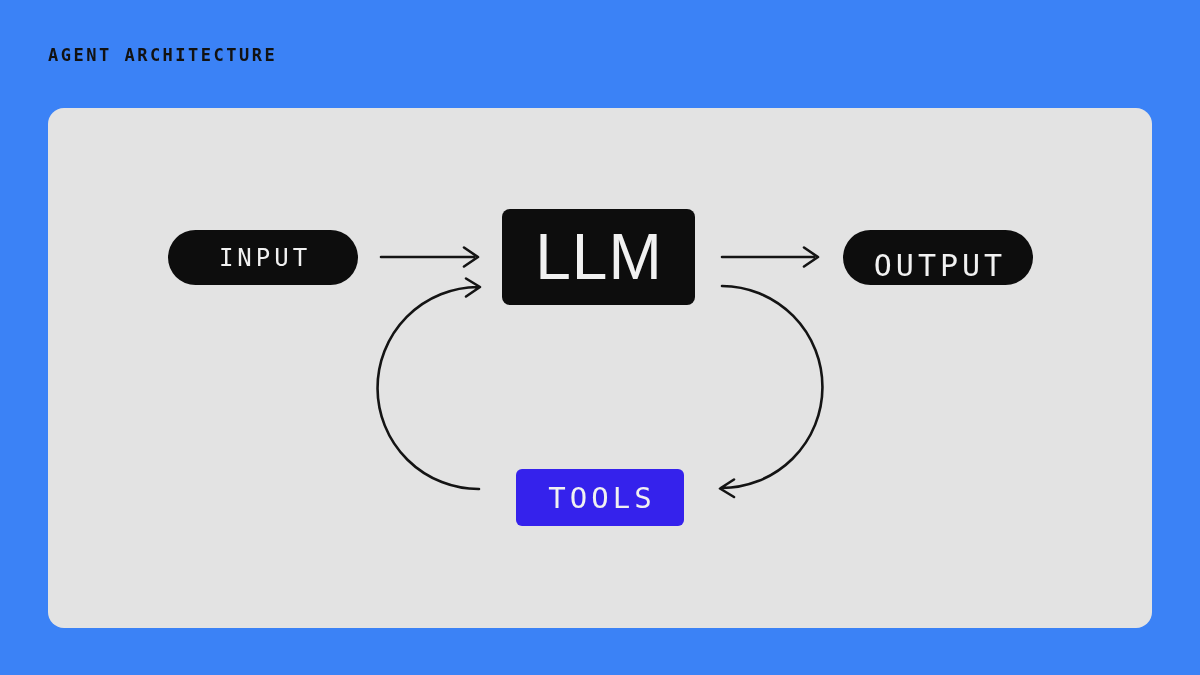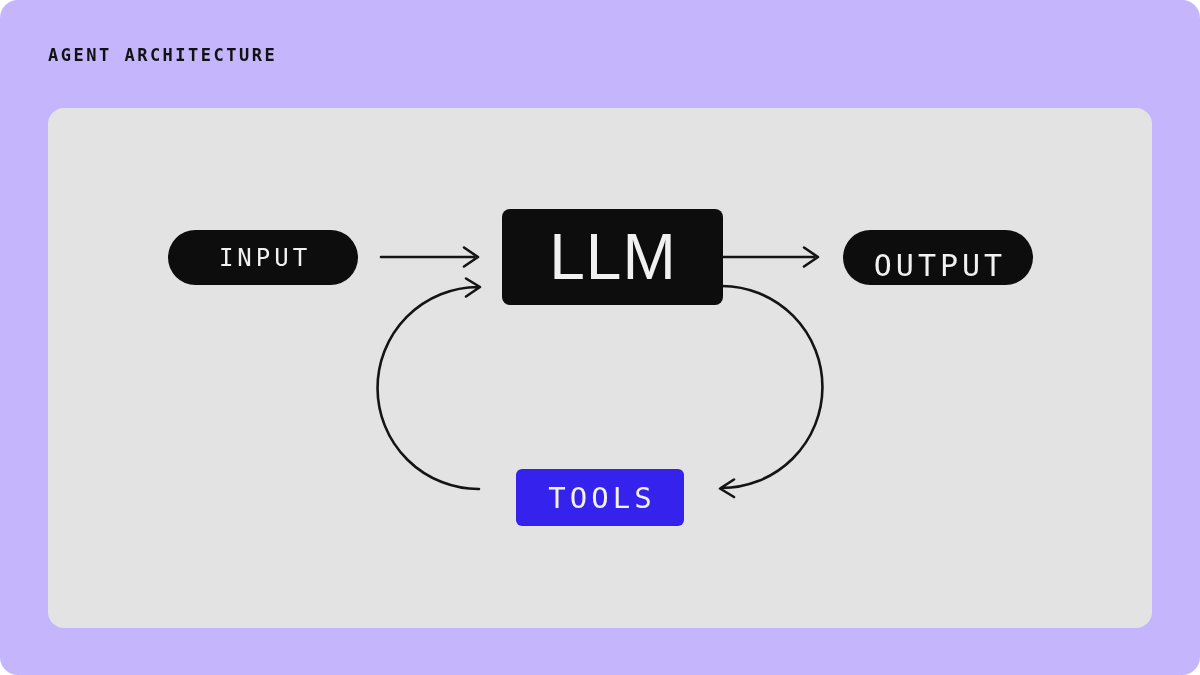--- a/index.html
+++ b/index.html
@@ -52,21 +52,21 @@
     letter-spacing: 4px;
     text-indent: 4px; 
     white-space: nowrap;
   }
   .node-input {
     left: 168px; top: 230px; width: 190px; height: 55px;
     border-radius: 28px;
   }
   .node-input .node-label { font-size: 24px; }
   .node-llm {
-    left: 502px; top: 209px; width: 221px; height: 96px;
+    left: 502px; top: 209px; width: 193px; height: 96px;
     border-radius: 8px;
   }
   .node-llm .node-label {
     font-family: "Liberation Sans", "DejaVu Sans", sans-serif;
     font-size: 64px;
     font-weight: 400;
     letter-spacing: 1px;
     text-indent: 1px;
   }
   .node-output {
@@ -82,21 +82,21 @@
   .edge {
     fill: none;
     stroke-width: 2.6;
     stroke-linecap: round;
     stroke-linejoin: round;
   }
 </style>
 </head>
 <body>
 
-<div class="page" style="background: #c4b5fd; border-radius: 18px;">
+<div class="page" style="background: #3b82f6;">
 
   <div class="page-title" style="color: rgb(18, 18, 18);">AGENT ARCHITECTURE</div>
 
   <div class="panel" style="background: rgb(227, 227, 227);"></div>
 
   <svg class="arrow-layer" viewBox="0 0 1200 675" xmlns="http://www.w3.org/2000/svg">
 
     <path class="edge" d="M 381 257 L 474 257 M 464 247.5 L 478 257 L 464 266.5" style="stroke: rgb(20, 20, 20);"></path>
 
     <path class="edge" d="M 722 257 L 814 257 M 804 247.5 L 818 257 L 804 266.5" style="stroke: rgb(20, 20, 20);"></path>

